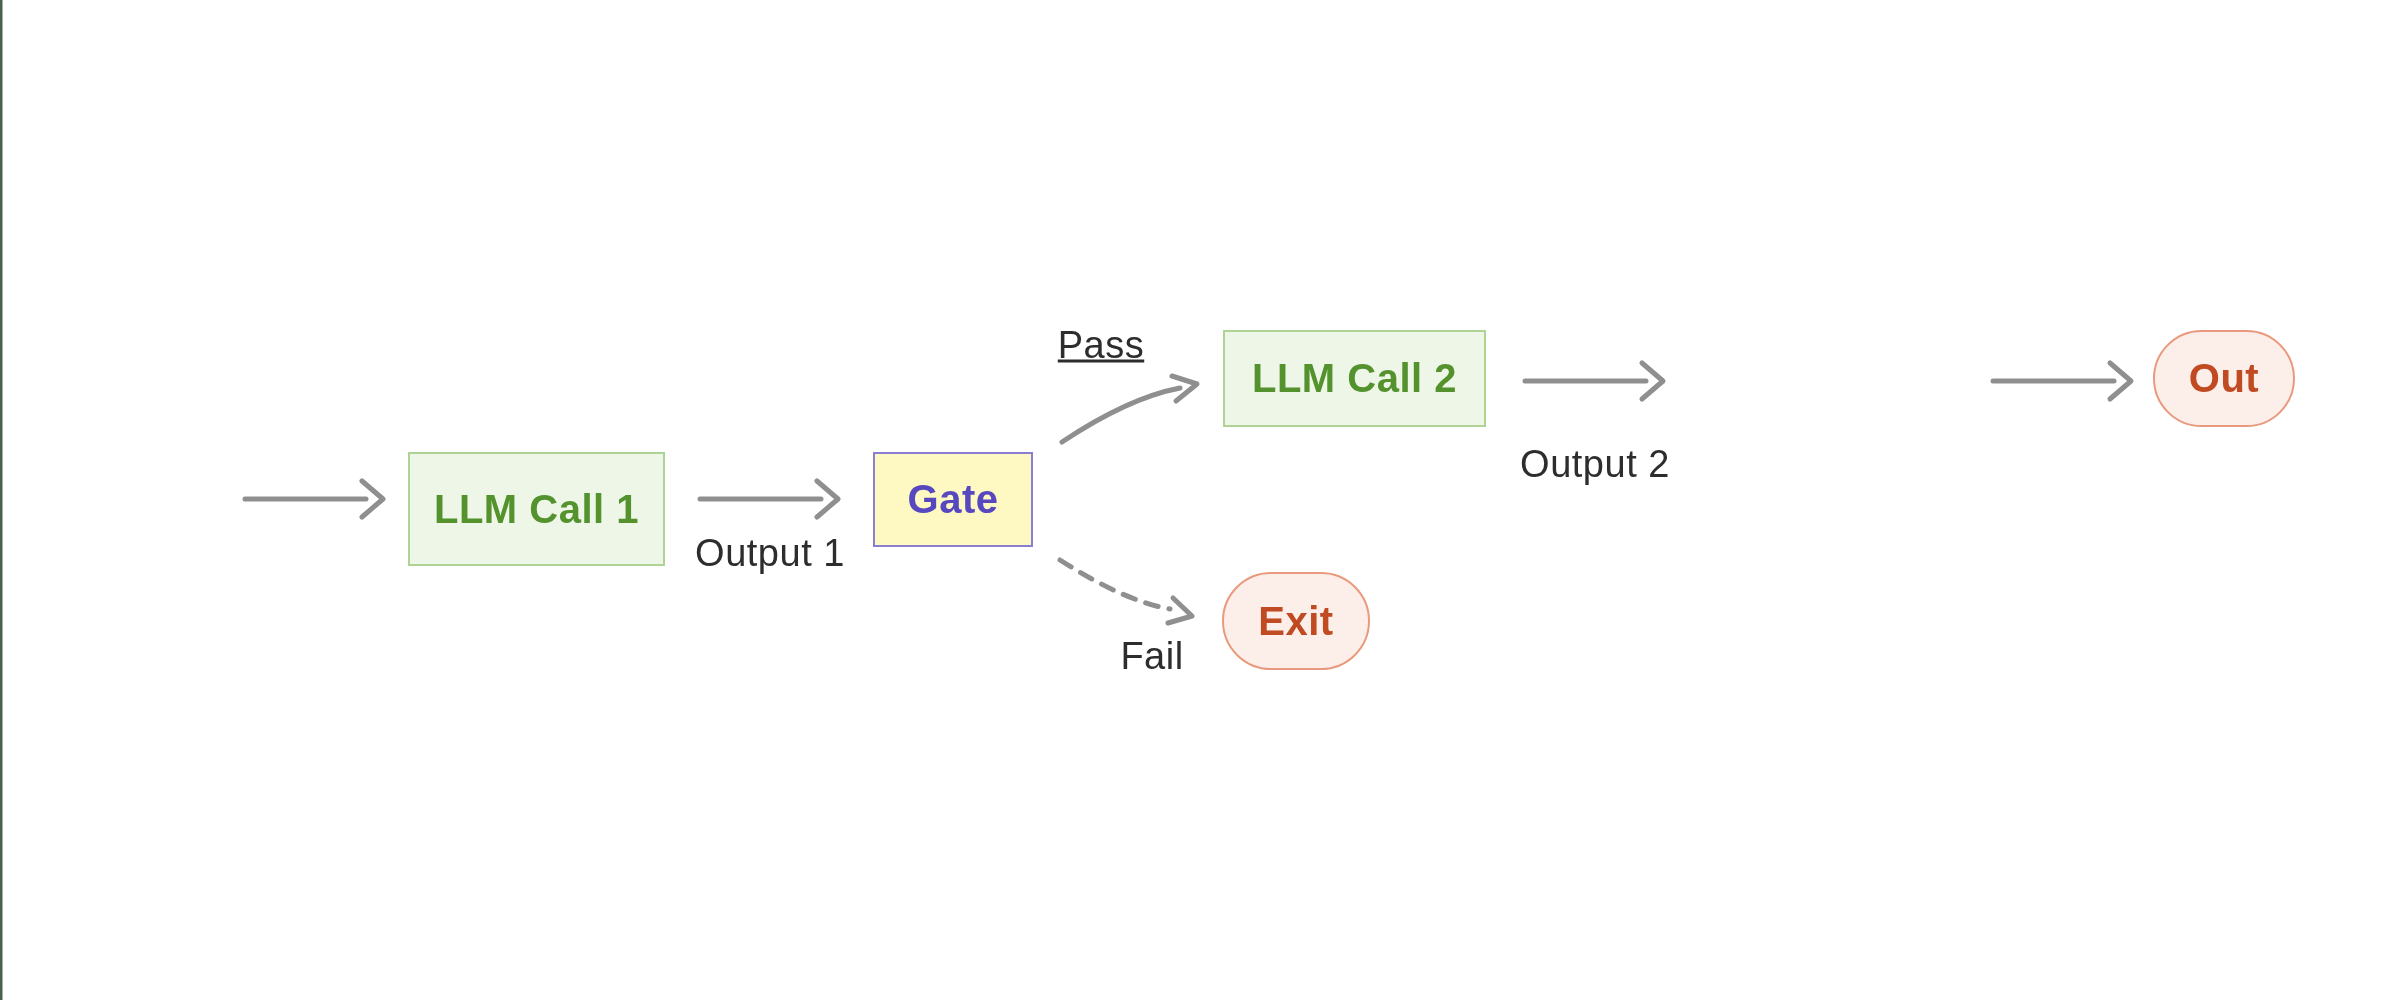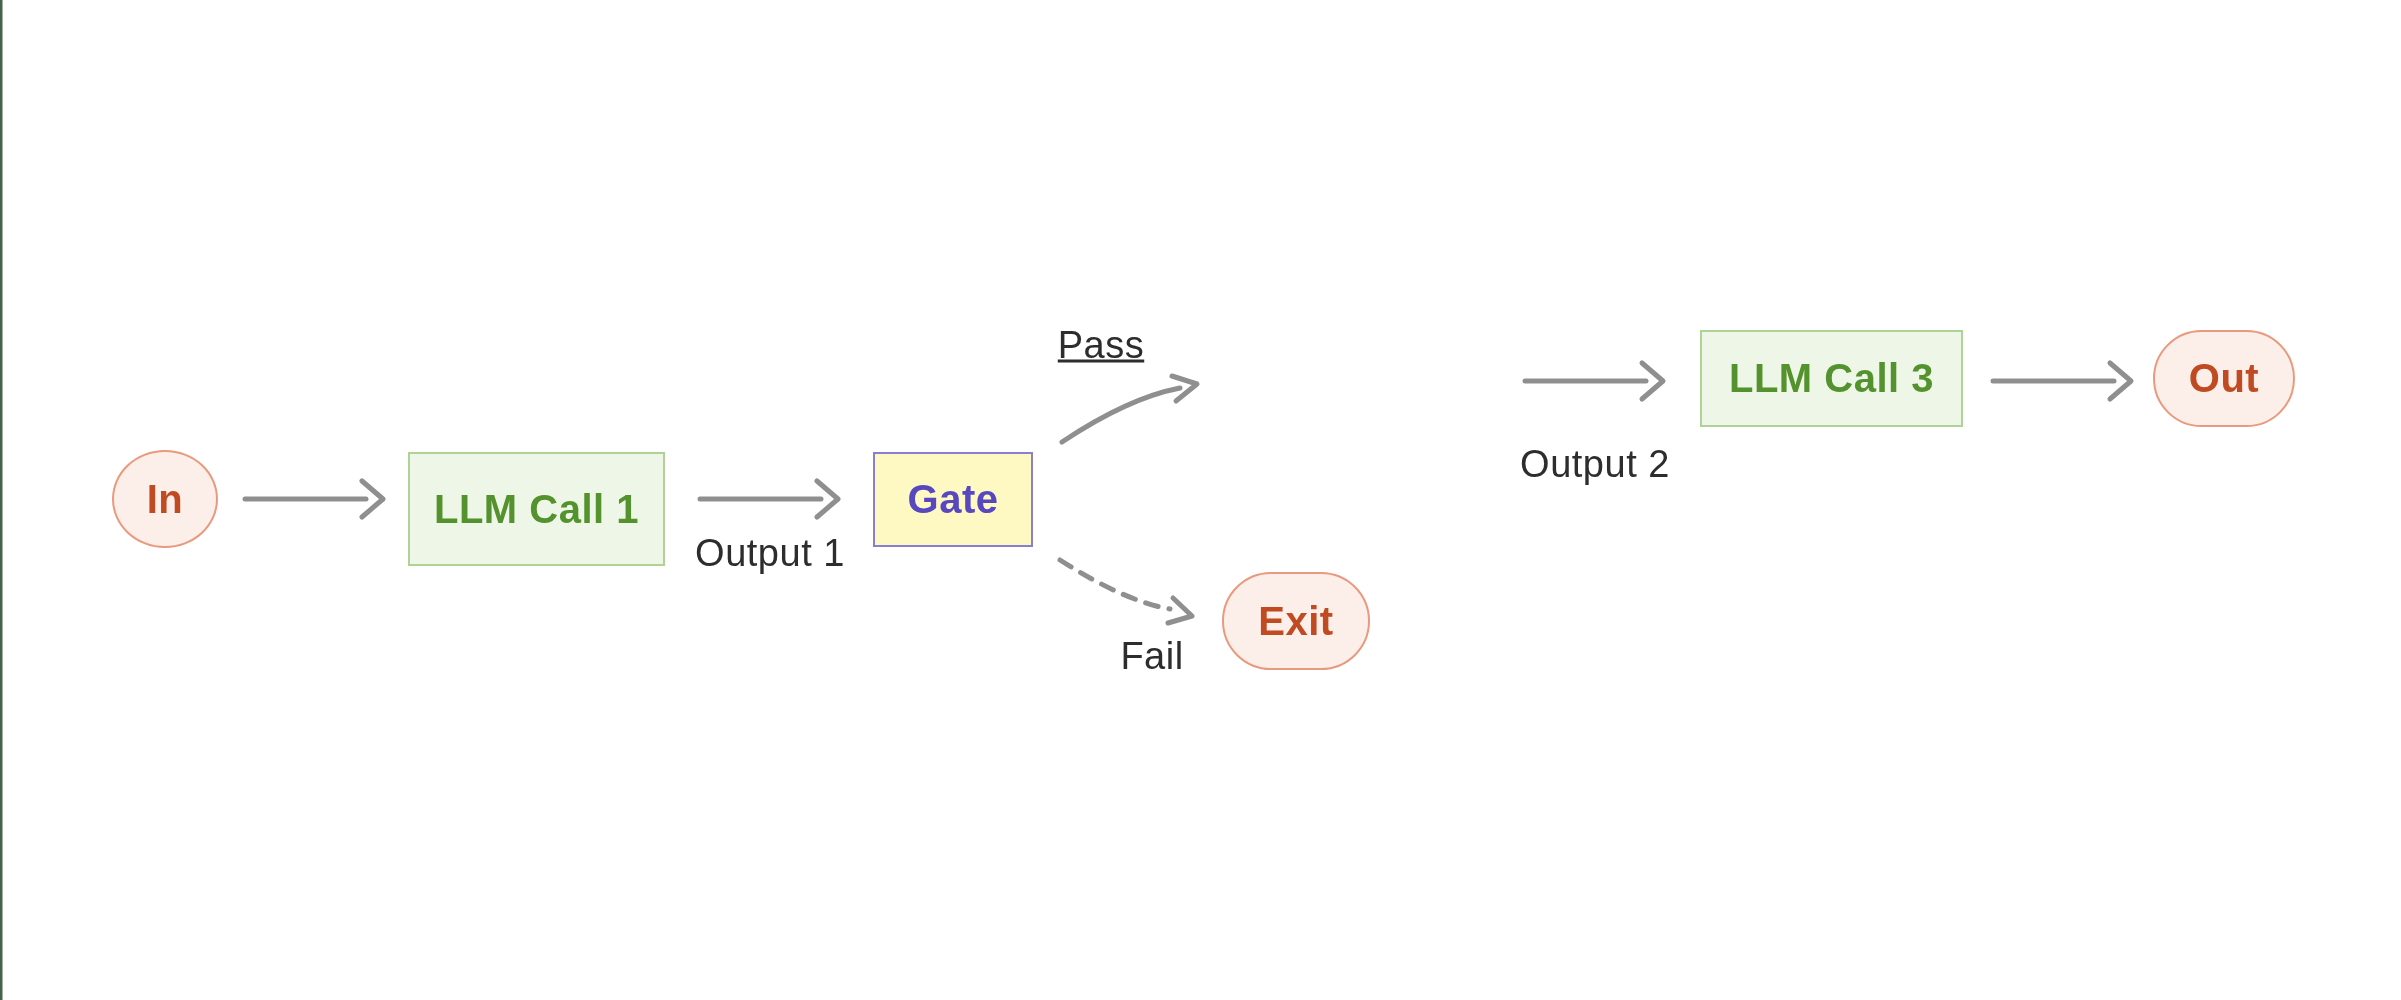--- a/index.html
+++ b/index.html
@@ -111,36 +111,33 @@
         <polyline points="1642,363 1663,381 1642,399"></polyline>
       </g>
 
       <g>
         <line x1="1993" y1="381" x2="2114" y2="381"></line>
         <polyline points="2110,363 2131,381 2110,399"></polyline>
       </g>
     </g>
   </svg>
 
-  <div class="node terminal ellipse" id="node-in">
-    <span>In</span>
-  </div>
 
   <div class="node green-box" id="node-llm1">
     <span>LLM Call 1</span>
   </div>
 
   <div class="node purple-box" id="node-gate">
     <span>Gate</span>
   </div>
 
+  <div class="node green-box" id="node-llm2">
+    <span>LLM Call 2</span>
+  </div>
 
-  <div class="node green-box" id="node-llm3">
-    <span>LLM Call 3</span>
-  </div>
 
   <div class="node terminal pill" id="node-out">
     <span>Out</span>
   </div>
 
   <div class="node terminal pill" id="node-exit">
     <span>Exit</span>
   </div>
 
   <div class="edge-label" id="label-output1">Output 1</div>

